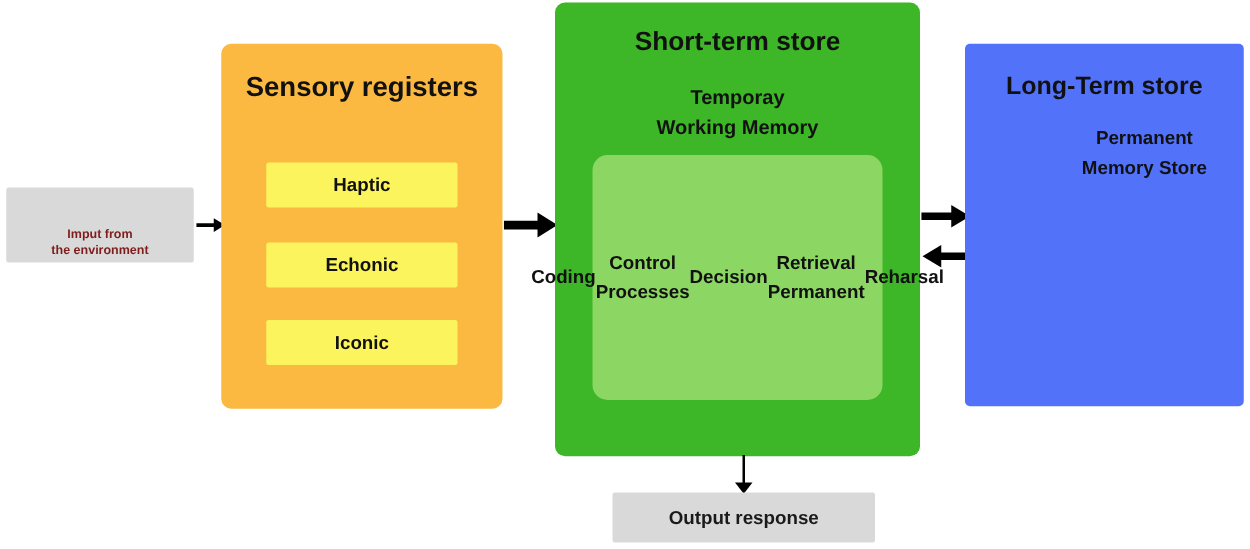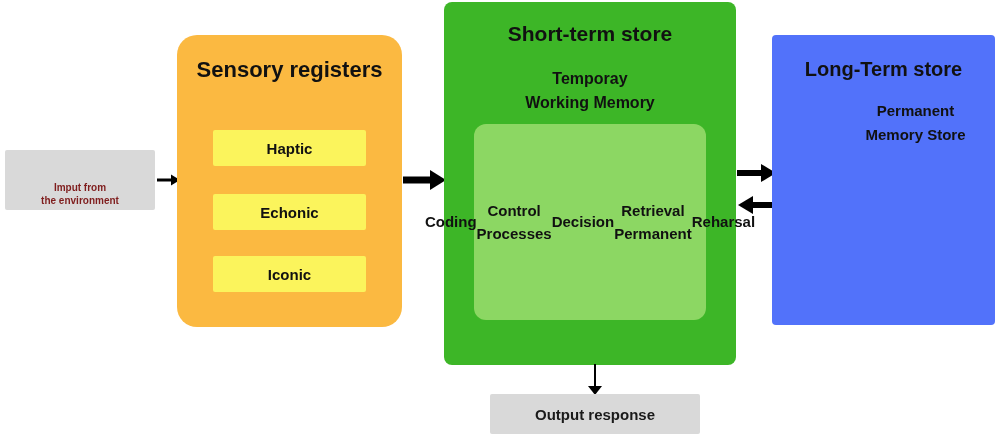--- a/index.html
+++ b/index.html
@@ -43,21 +43,21 @@
     margin-top: 28px;
   }
 
   
   #sensory-box {
     left: 177px;
     top: 35px;
     width: 225px;
     height: 292px;
     background: #fbb941;
-    border-radius: 20px;
+    border-radius: 8px;
   }
   #sensory-title {
     position: absolute;
     top: 22px;
     left: 0;
     width: 100%;
     text-align: center;
     font-size: 22px;
     font-weight: bold;
     color: #111111;

